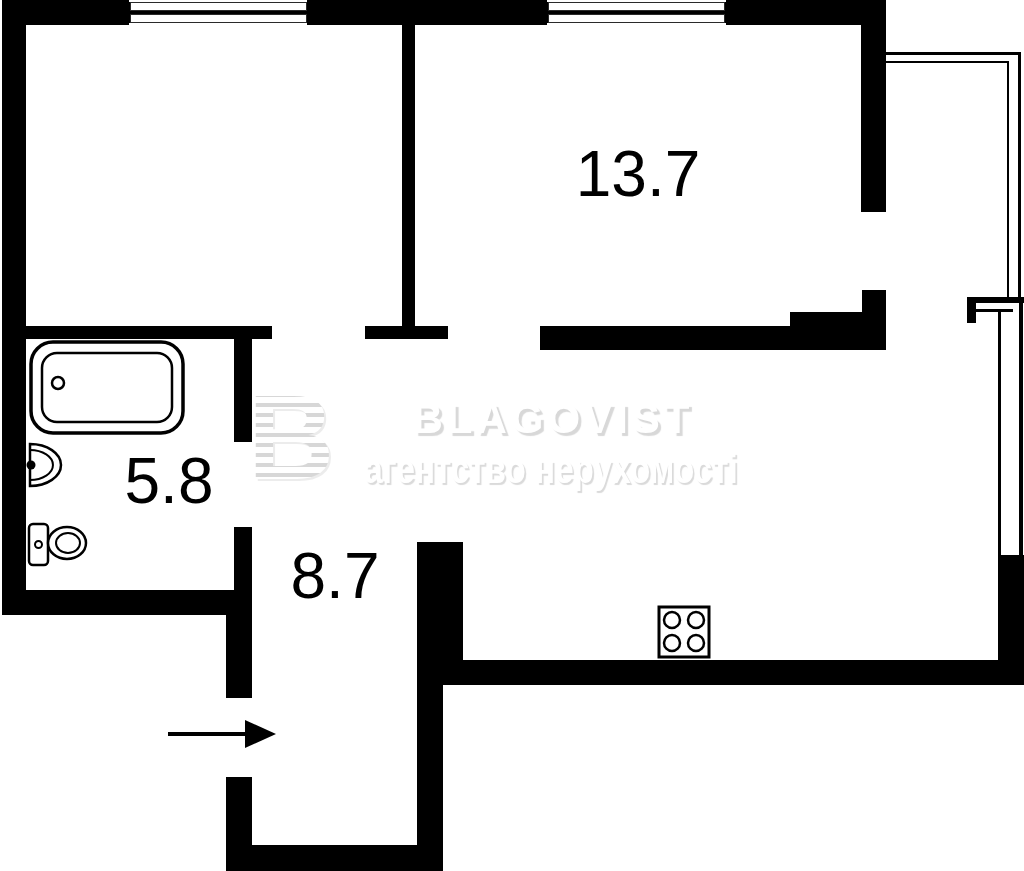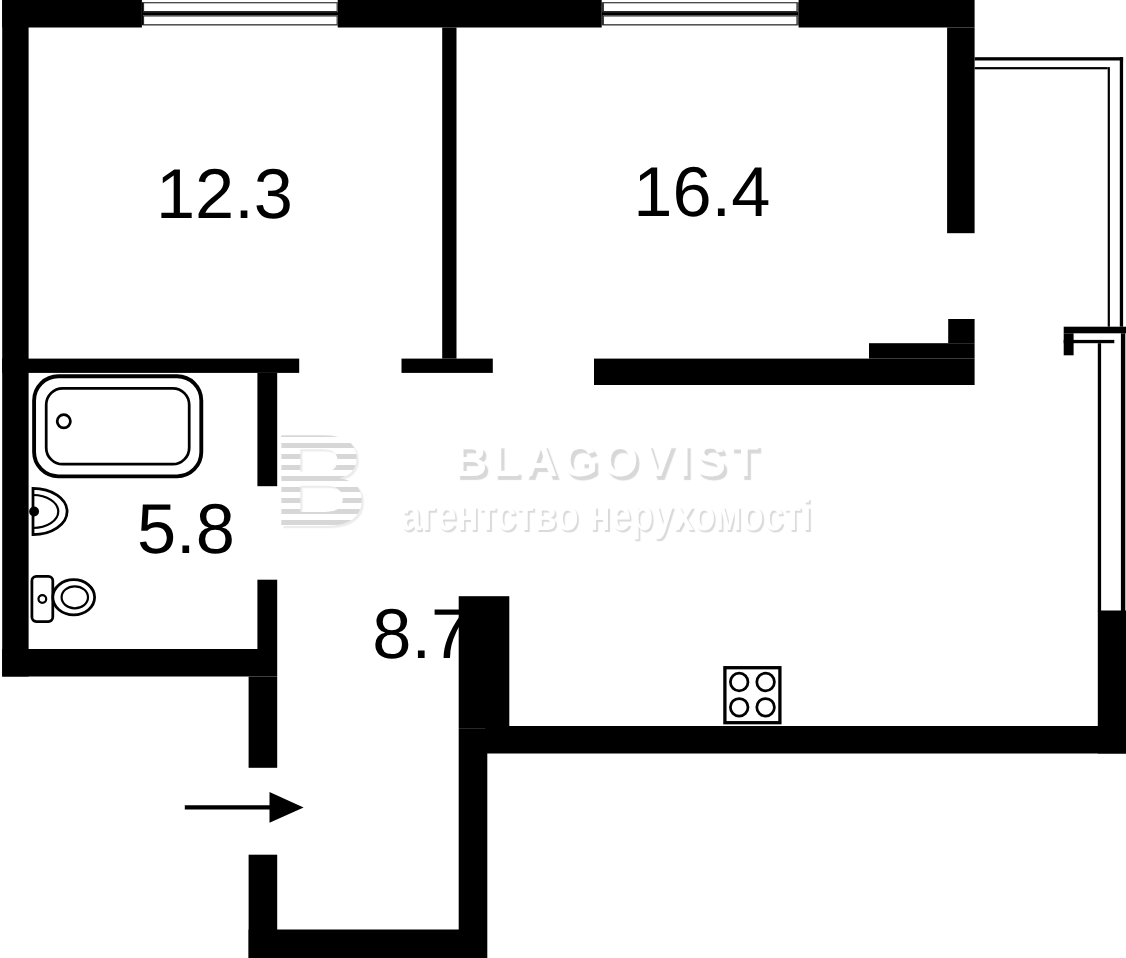--- a/index.html
+++ b/index.html
@@ -83,24 +83,23 @@
 
   <div class="bline" style="left:886px;top:52px;width:135px;height:3px;"></div>
   <div class="bline" style="left:886px;top:61px;width:121px;height:2px;"></div>
   <div class="bline" style="left:1018px;top:52px;width:3px;height:245px;"></div>
   <div class="bline" style="left:1007px;top:61px;width:2px;height:236px;"></div>
   <div class="bline" style="left:967px;top:297px;width:57px;height:6px;"></div>
   <div class="bline" style="left:967px;top:309px;width:46px;height:3px;"></div>
   <div class="bline" style="left:1019px;top:303px;width:4px;height:253px;"></div>
   <div class="bline" style="left:998px;top:312px;width:3px;height:244px;"></div>
 
-  <div class="area" style="left:204px;top:176px;">12.3</div>
-  <div class="area" style="left:638px;top:174px;">16.4</div>
+  <div class="area" style="left:638px;top:174px;">13.7</div>
   <div class="area" style="left:139px;top:481px;margin-left:30px;">5.8</div>
-  <div class="area" style="left:335px;top:576px;margin-left:48px;">8.7</div>
+  <div class="area" style="left:335px;top:576px;">8.7</div>
 
   <svg id="fixtures" width="1024" height="871" viewBox="0 0 1024 871">
     <g>
       <rect x="31" y="342" width="152" height="91" rx="22" fill="#ffffff" stroke="#000000" stroke-width="3.5"></rect>
       <rect x="42" y="353" width="130" height="69" rx="15" fill="none" stroke="#000000" stroke-width="2.5"></rect>
       <circle cx="58" cy="383" r="6" fill="#ffffff" stroke="#000000" stroke-width="2.5"></circle>
     </g>
     <g>
       <path d="M30 444 A31 21 0 0 1 30 486 Z" fill="#ffffff" stroke="#000000" stroke-width="2.5"></path>
       <path d="M30 450 A23 15 0 0 1 30 480" fill="none" stroke="#000000" stroke-width="2"></path>

